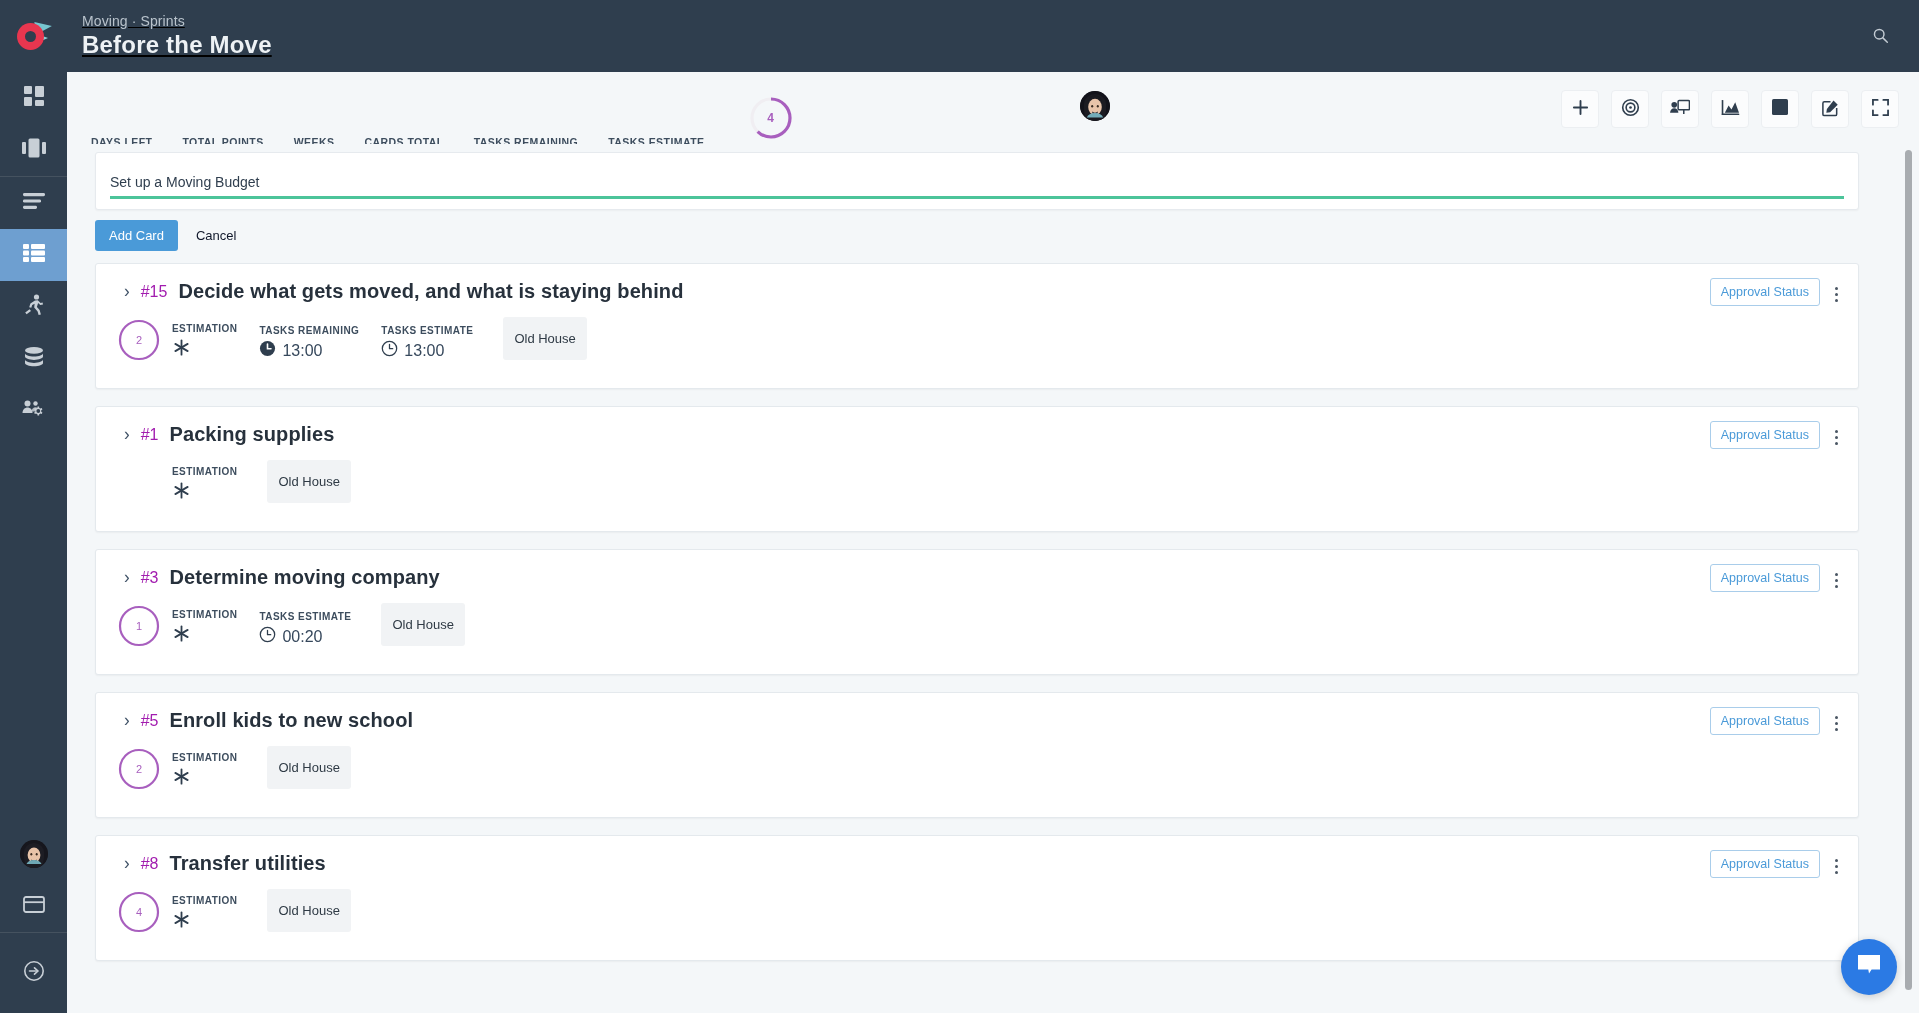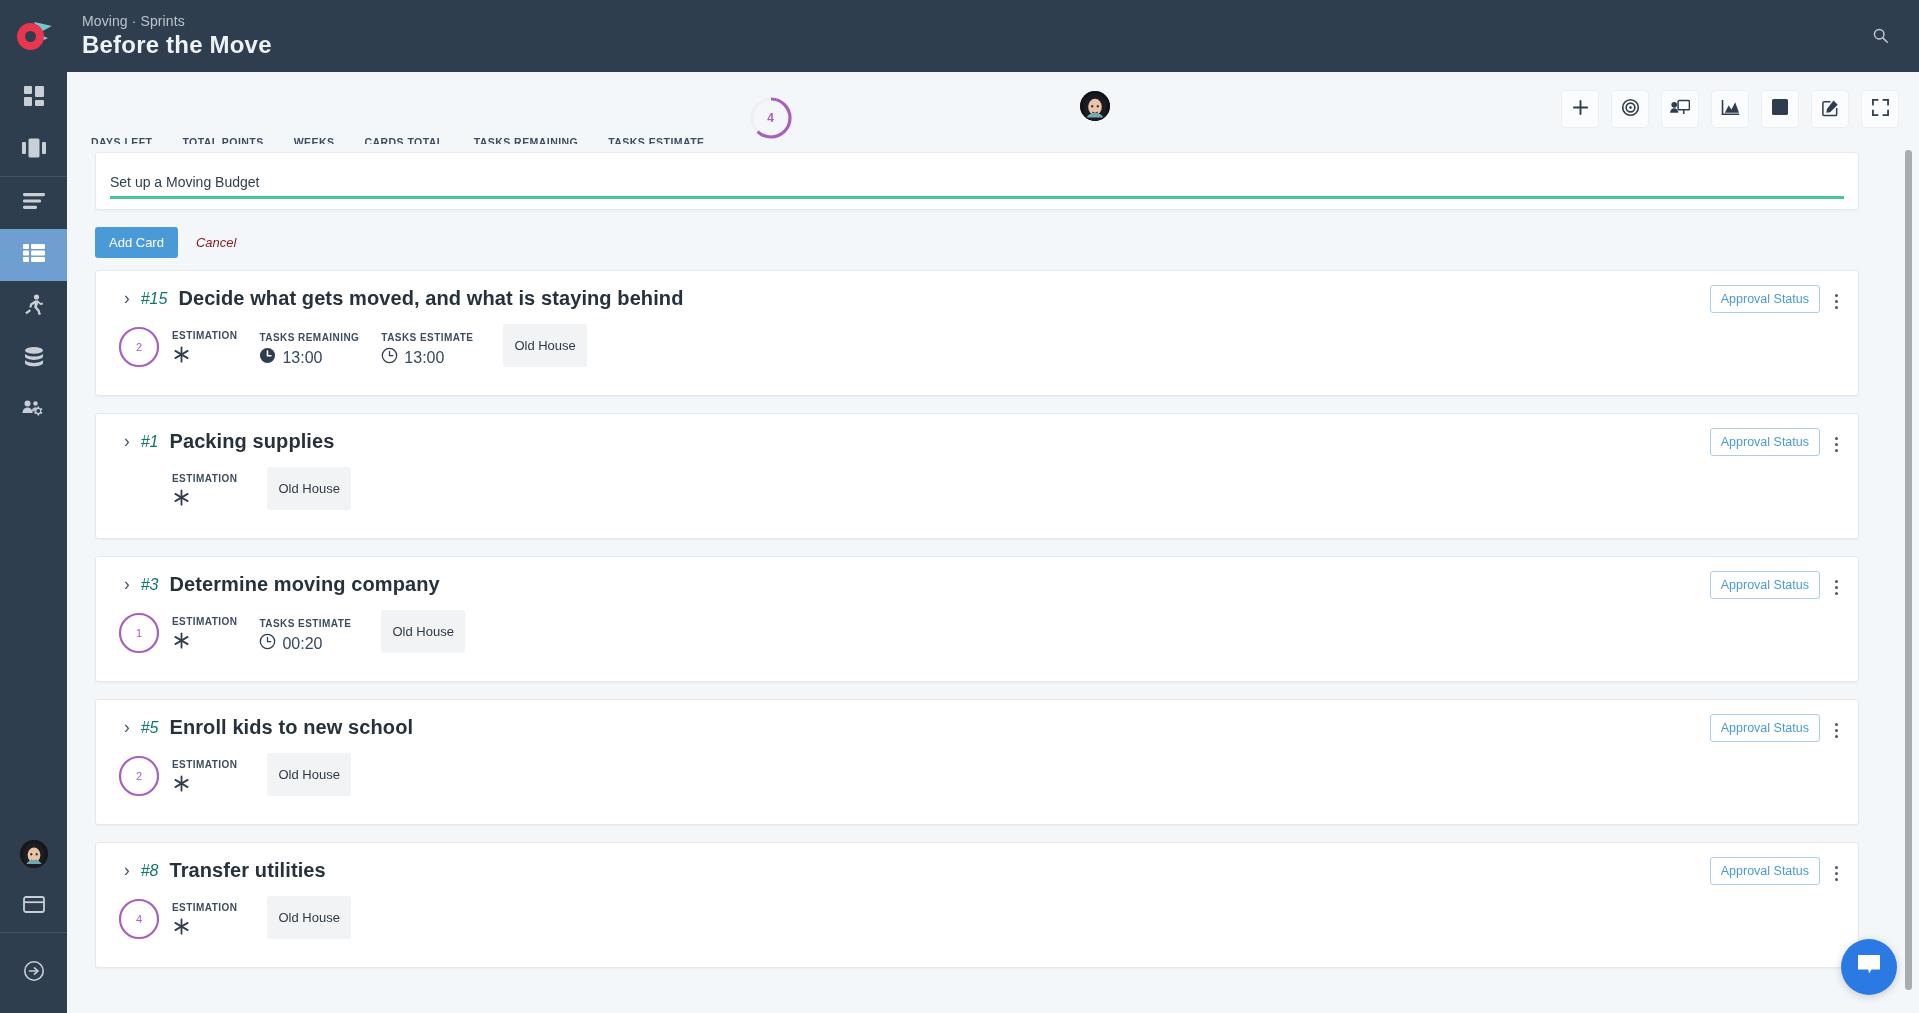--- a/index.html
+++ b/index.html
@@ -7,21 +7,21 @@
     width: 1919px; height: 1013px;
     font-family: "Liberation Sans", sans-serif;
     background: #f4f7f9;
     overflow: hidden;
   }
 
   
   #topbar {
     position: absolute; top: 0; left: 0; width: 1919px; height: 72px;
     background: #2f3e4e;
-    display: flex; align-items: center;
+    display: flex; align-items: center; text-decoration: underline;
   }
   #logo-wrap { width: 67px; height: 72px; display:flex; align-items:center; justify-content:center; }
   #logo { position: relative; width: 42px; height: 36px; }
   #logo .disc {
     position:absolute; left:4px; top:5px; width:27px; height:27px;
     border-radius:50%; background:#e8364f;
   }
   #logo .hole {
     position:absolute; left:12px; top:13px; width:11px; height:11px;
     border-radius:50%; background:#2f3e4e;
@@ -112,46 +112,46 @@
     padding: 20px 14px 10px 14px;
     box-shadow: 0 1px 2px rgba(0,0,0,.04);
   }
   #addcard-input {
     width:100%; border:none; outline:none;
     border-bottom: 3px solid #4cc49a;
     font-family:"Liberation Sans", sans-serif;
     font-size: 14px; font-weight:normal; color:#2f3e4e;
     padding: 0 0 6px 0; background:transparent;
   }
-  #addcard-actions { display:flex; align-items:flex-start; gap:4px; margin: 17px 0 12px 0; }
+  #addcard-actions { display:flex; align-items:flex-start; gap:4px; margin: 10px 0 12px 0; }
   #btn-addcard {
     background:#4a9ad8; color:#fff; border:none; border-radius:3px;
     font-family:"Liberation Sans", sans-serif;
     font-size:13px; padding: 8px 14px; cursor:pointer;
   }
   #btn-cancel {
-    background:transparent; border:none; color:#7f1d1d;
+    background:transparent; border:none; color:#0f172a;
     font-family:"Liberation Sans", sans-serif;
-    font-size:13px; padding: 8px 14px; cursor:pointer;font-style:italic;
+    font-size:13px; padding: 8px 14px; cursor:pointer;
   }
 
   
   .card {
     background:#fff; border:1px solid #e4e9ed; border-radius:3px;
     margin-bottom: 17px; position:relative;
     box-shadow: 0 1px 2px rgba(0,0,0,.045);
     padding: 16px 14px 18px 14px;
     min-height: 126px;
   }
   .card-head { display:flex; align-items:center; gap:11px; padding-left: 14px;}
   .caret {
     color:#3f5166; font-size:17px; line-height:1; cursor:pointer;
     display:inline-block; transform: scaleY(1.05);
   }
-  .card-num { color:#0f766e; font-size:16px;font-style:italic; }
+  .card-num { color:#a21caf; font-size:16px; }
   .card-title { color:#27313c; font-size:20px; font-weight:bold; letter-spacing:.1px;}
 
   .card-meta {
     display:flex; align-items:flex-end; gap:0; margin-top: 14px; padding-left: 8px;
   }
   .est-ring { position:relative; width:42px; height:42px; margin-right:12px; flex:0 0 auto;}
   .est-ring .num {
     position:absolute; inset:0; display:flex; align-items:center; justify-content:center;
     font-size:11px; color:#a85fbe;
   }

